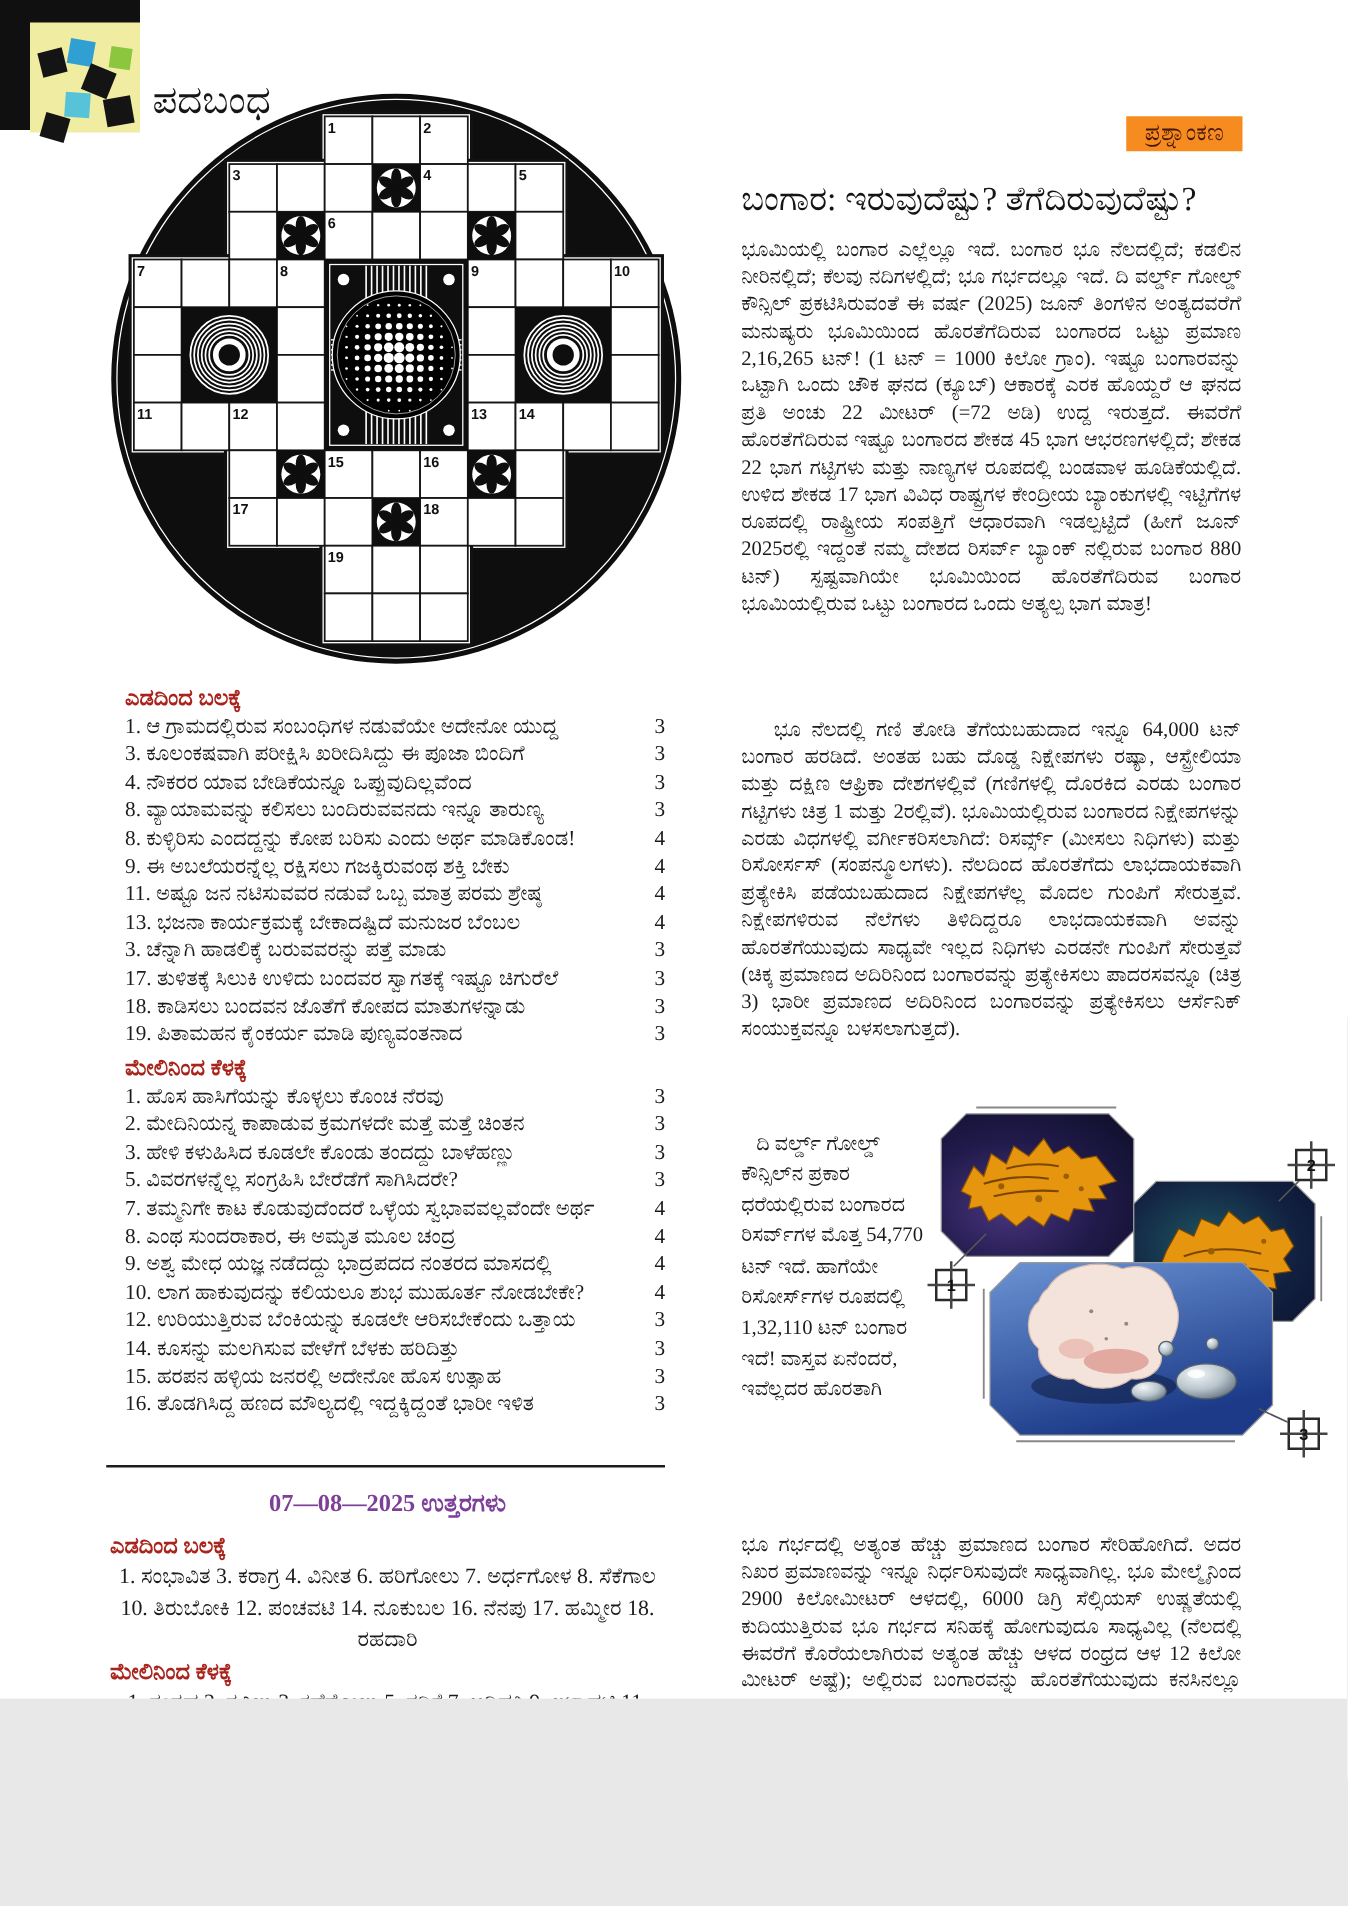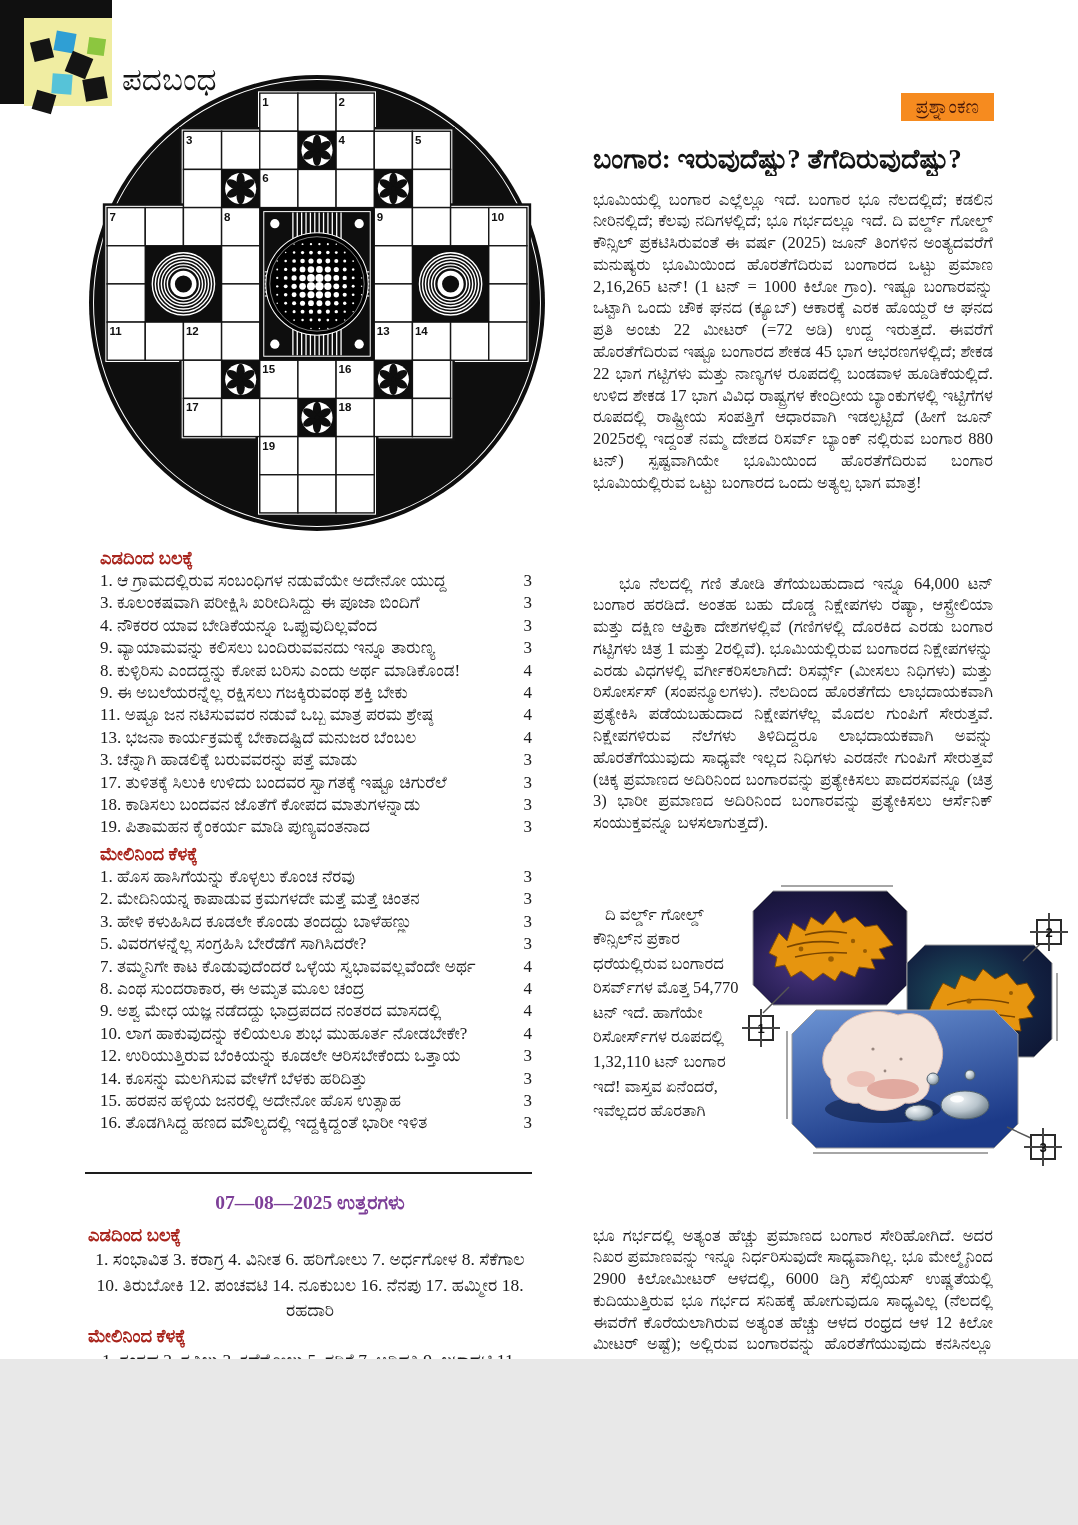--- a/index.html
+++ b/index.html
@@ -34,21 +34,21 @@
   .ans-text{font-size:17.5px;line-height:25.5px;text-align:center;}
   
   .footer{position:absolute;left:103px;top:1406px;display:flex;align-items:baseline;gap:16px;}
   .footer .pn{font-weight:bold;font-size:19px;font-family:"Liberation Sans",sans-serif;}
   .footer .iss{font-size:15.5px;}
   .corner-mark{position:absolute;left:0;top:1476px;width:5px;height:34px;background:#222;}
   .bottom-line{position:absolute;left:30px;top:1518px;width:1014px;height:2px;background:#2a2a2a;}
   
   .badge{position:absolute;right:84px;top:93px;background:#f68b1f;color:#46180a;
          font-weight:normal;font-size:19px;padding:3px 15px;}
-  .art-title{position:absolute;left:593px;top:124px;width:400px;font-weight:bold;
+  .art-title{position:absolute;left:593px;top:124px;width:400px;font-weight:normal;
              font-size:27px;line-height:34px;color:#141414;white-space:nowrap;overflow:hidden;}
   .para{position:absolute;left:593px;width:400px;font-size:16.5px;line-height:21.8px;
         text-align:justify;}
   #para1{top:172px;}
   #para2{top:556px;text-indent:26px;}
   #wrapcol{top:886px;width:152px;text-align:left;text-indent:12px;line-height:24.6px;}
   #para3{top:1208px;text-indent:0;}
   .author{position:absolute;right:66px;top:1378px;display:flex;align-items:center;gap:9px;}
   .author .sq{width:16px;height:16px;background:#e62320;}
   .author .nm{font-weight:bold;font-size:21px;color:#111;}
@@ -390,21 +390,21 @@
         </div>
         <div class="clue-row">
           <span class="ct">3. ಕೂಲಂಕಷವಾಗಿ ಪರೀಕ್ಷಿಸಿ ಖರೀದಿಸಿದ್ದು ಈ ಪೂಜಾ ಬಿಂದಿಗೆ</span>
           <span class="cc">3</span>
         </div>
         <div class="clue-row">
           <span class="ct">4. ನೌಕರರ ಯಾವ ಬೇಡಿಕೆಯನ್ನೂ ಒಪ್ಪುವುದಿಲ್ಲವೆಂದ</span>
           <span class="cc">3</span>
         </div>
         <div class="clue-row">
-          <span class="ct">9. ವ್ಯಾಯಾಮವನ್ನು ಕಲಿಸಲು ಬಂದಿರುವವನದು ಇನ್ನೂ ತಾರುಣ್ಯ</span>
+          <span class="ct">8. ವ್ಯಾಯಾಮವನ್ನು ಕಲಿಸಲು ಬಂದಿರುವವನದು ಇನ್ನೂ ತಾರುಣ್ಯ</span>
           <span class="cc">3</span>
         </div>
         <div class="clue-row">
           <span class="ct">8. ಕುಳ್ಳಿರಿಸು ಎಂದದ್ದನ್ನು ಕೋಪ ಬರಿಸು ಎಂದು ಅರ್ಥ ಮಾಡಿಕೊಂಡ!</span>
           <span class="cc">4</span>
         </div>
         <div class="clue-row">
           <span class="ct">9. ಈ ಅಬಲೆಯರನ್ನೆಲ್ಲ ರಕ್ಷಿಸಲು ಗಜಕ್ಕಿರುವಂಥ ಶಕ್ತಿ ಬೇಕು</span>
           <span class="cc">4</span>
         </div>

